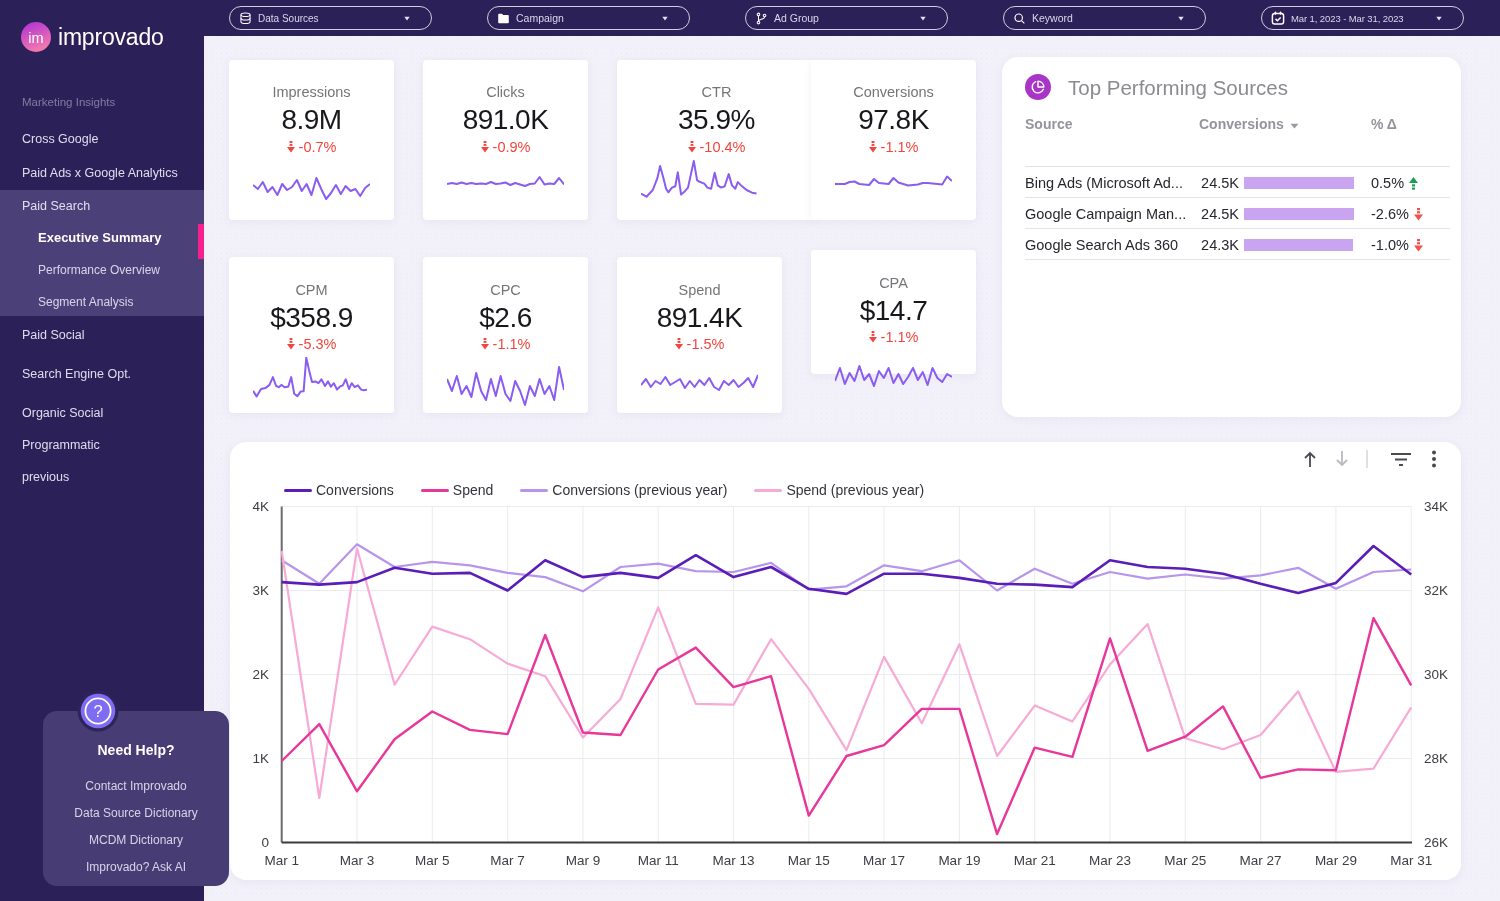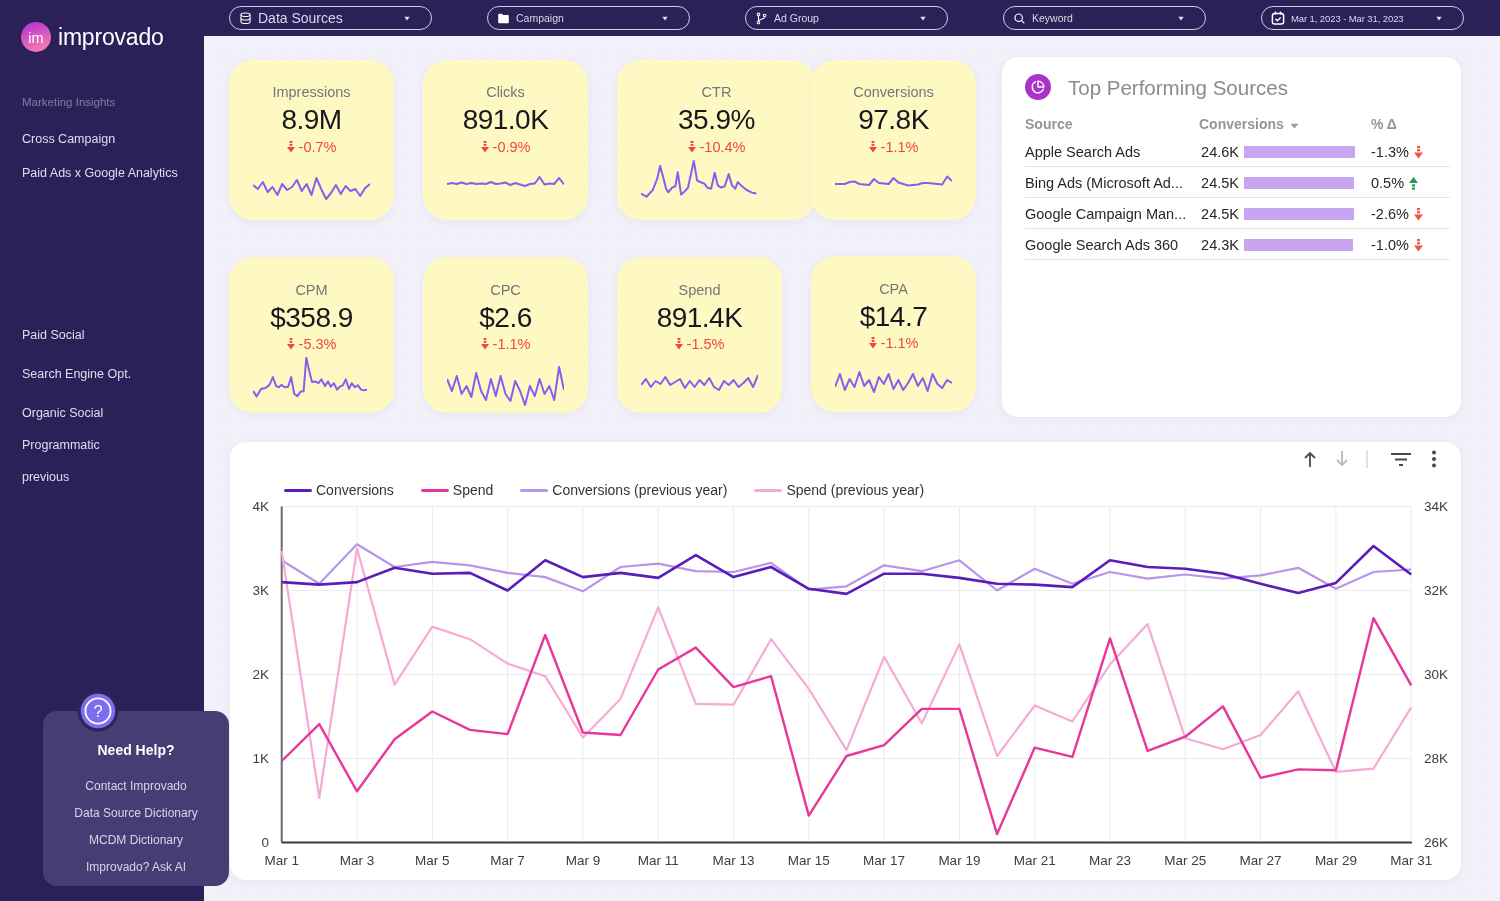--- a/index.html
+++ b/index.html
@@ -1,20 +1,20 @@
 <!DOCTYPE html>
 <html><head><meta charset="utf-8"><style>
 * { margin:0; padding:0; box-sizing:border-box; }
 body { width:1500px; height:901px; position:relative; overflow:hidden;
   font-family:"Liberation Sans",sans-serif; background:#2b2057; }
 .main { position:absolute; left:204px; top:36px; width:1296px; height:865px;
   background-color:#f2f1f9;
   background-image:radial-gradient(#ecebf5 0.85px, transparent 1px);
   background-size:5px 5px; }
-.card { position:absolute; background:#fef9c3; border-radius:24px;
+.card { position:absolute; background:#ffffff; border-radius:4px;
   box-shadow:0 2px 8px rgba(90,80,150,0.07); }
 .kt { position:absolute; width:100%; text-align:center; font-size:14.5px; color:#757579; }
 .kv { position:absolute; width:100%; text-align:center; font-size:28px; color:#17171c; letter-spacing:-0.5px; }
 .kd { position:absolute; width:100%; text-align:center; font-size:14.5px; color:#f2453d;
   display:flex; align-items:center; justify-content:center; }
 .ks { position:absolute; left:24px; }
 .pill { position:absolute; top:6px; height:24px; border:1px solid rgba(255,255,255,0.78);
   border-radius:12px; display:flex; align-items:center; padding:0 21px 0 9px; }
 .pic { display:flex; margin-right:6px; }
 .plab { color:#dbd7ea; flex:1; }
@@ -66,22 +66,29 @@
             <stop offset="0" stop-color="#ae2ed6"></stop>
             <stop offset="1" stop-color="#f278ae"></stop>
           </linearGradient>
         </defs>
         <circle cx="15" cy="15" r="15" fill="url(#lg)"></circle>
         <text x="15" y="20.5" text-anchor="middle" font-size="14.5" fill="#fff" font-family="Liberation Sans,sans-serif">im</text>
       </svg>
       <span class="logotext">improvado</span>
     </div>
 <div class="nsec">Marketing Insights</div>
-<div class="nitem" style="top:132px">Cross Campaign</div>
+<div class="nitem" style="top:132px">Cross Google</div>
 <div class="nitem" style="top:166px">Paid Ads x Google Analytics</div>
+<div class="nactive">
+  <div class="nitem" style="top:9px">Paid Search</div>
+  <div class="nsub nsel" style="top:40px">Executive Summary</div>
+  <div class="nsub" style="top:73px">Performance Overview</div>
+  <div class="nsub" style="top:105px">Segment Analysis</div>
+  <div class="pinkbar"></div>
+</div>
 <div class="nitem" style="top:328px">Paid Social</div>
 <div class="nitem" style="top:367px">Search Engine Opt.</div>
 <div class="nitem" style="top:406px">Organic Social</div>
 <div class="nitem" style="top:438px">Programmatic</div>
 <div class="nitem" style="top:470px">previous</div>
 <div class="help">
 <div class="helptitle">Need Help?</div>
 <div class="helplink" style="top:68px">Contact Improvado</div>
 <div class="helplink" style="top:95px">Data Source Dictionary</div>
 <div class="helplink" style="top:122px">MCDM Dictionary</div>
@@ -95,21 +102,21 @@
       </svg></div>
 </div>
 <div class="pill" style="left:229px;width:203px">
 <span class="pic">
       <svg width="13" height="13" viewBox="0 0 16 16" fill="none" stroke="#fff" stroke-width="1.3">
         <ellipse cx="8" cy="3.4" rx="5.6" ry="2.2"></ellipse>
         <path d="M2.4 3.4v4.3c0 1.2 2.5 2.2 5.6 2.2s5.6-1 5.6-2.2V3.4"></path>
         <path d="M2.4 7.7V12c0 1.2 2.5 2.2 5.6 2.2s5.6-1 5.6-2.2V7.7"></path>
       </svg>
     </span>
-    <span class="plab" style="font-size:14px">Data Sources</span>
+    <span class="plab" style="font-size:10px">Data Sources</span>
     <span class="pcar">
       <svg width="6" height="5" viewBox="0 0 6 5">
         <polygon points="0.3,0.7 5.7,0.7 3,4.6" fill="#e4e1f0"></polygon>
       </svg>
     </span>
   </div>
 <div class="pill" style="left:487px;width:203px">
 <span class="pic">
       <svg width="13" height="13" viewBox="0 0 16 16" fill="#fff">
         <path d="M1.5 3.2c0-.7.5-1.2 1.2-1.2h3.4l1.5 1.7h5.7c.7 0 1.2.5 1.2 1.2v7.6c0 .7-.5 1.2-1.2 1.2H2.7c-.7 0-1.2-.5-1.2-1.2z"></path>
@@ -259,21 +266,21 @@
         <g fill="#f2453d">
           <rect x="2.6" y="0" width="2.8" height="2"></rect>
           <rect x="2.6" y="2.9" width="2.8" height="2"></rect>
           <polygon points="0,5.9 8,5.9 4,11.6"></polygon>
         </g>
       </svg>-1.5%</div>
 <div class="ks" style="top:100px"><svg width="117" height="50" viewBox="0 0 117 50">
         <polyline fill="none" stroke="#8a5cf0" stroke-width="2" stroke-linejoin="round" points="0.0,28.0 4.9,22.0 9.8,30.0 14.6,24.0 19.5,27.0 24.4,20.0 29.2,28.0 34.1,25.0 39.0,22.0 43.9,31.0 48.8,24.0 53.6,30.0 58.5,23.0 63.4,28.0 68.2,21.0 73.1,30.0 78.0,33.0 82.9,24.0 87.8,28.0 92.6,23.0 97.5,30.0 102.4,26.0 107.2,21.0 112.1,30.0 117.0,18.0"></polyline>
       </svg></div>
 </div>
-<div class="card" style="left:811px;top:256px;width:165px;height:156px">
+<div class="card" style="left:811px;top:250px;width:165px;height:124px">
 <div class="kt" style="top:25px">CPA</div>
 <div class="kv" style="top:45px">$14.7</div>
 <div class="kd" style="top:79px"><svg width="8" height="12" viewBox="0 0 8 12" style="margin-right:4px">
         <g fill="#f2453d">
           <rect x="2.6" y="0" width="2.8" height="2"></rect>
           <rect x="2.6" y="2.9" width="2.8" height="2"></rect>
           <polygon points="0,5.9 8,5.9 4,11.6"></polygon>
         </g>
       </svg>-1.1%</div>
 <div class="ks" style="top:100px"><svg width="117" height="50" viewBox="0 0 117 50">
@@ -285,32 +292,20 @@
         <circle cx="13" cy="13" r="13" fill="#a935c8"></circle>
 <path d="M18.37 15.27A5.83 5.83 0 1 1 10.66 7.65" fill="none" stroke="#fff" stroke-width="1.4" stroke-linecap="round"></path>
 <path d="M18.83 13A5.83 5.83 0 0 0 13 7.17V13z" fill="none" stroke="#fff" stroke-width="1.4" stroke-linejoin="round"></path>
       </svg></div>
 <div class="ptitle">Top Performing Sources</div>
 <div class="th" style="left:23px">Source</div>
 <div class="th" style="left:197px">Conversions <svg width="9" height="6" viewBox="0 0 9 6" style="margin-left:2px">
         <polygon points="0.5,0.8 8.5,0.8 4.5,5.6" fill="#9b9aa2"></polygon>
       </svg></div>
 <div class="th" style="left:369px">% Δ</div>
-<div class="trow" style="top:80px">
-<div class="tname">Apple Search Ads</div>
-      <div class="tval">24.6K</div>
-      <div class="bar" style="width:111px"></div>
-<div class="tpct">-1.3%<svg width="9" height="13" viewBox="0 0 9 13" style="margin-left:5px">
-          <g fill="#f0524d">
-            <rect x="3" y="0" width="3" height="2.2"></rect>
-            <rect x="3" y="3.2" width="3" height="2.2"></rect>
-            <polygon points="0,6.5 9,6.5 4.5,12.5"></polygon>
-          </g>
-        </svg></div>
-    </div>
     <div class="trow" style="top:111px">
 <div class="tname">Bing Ads (Microsoft Ad...</div>
       <div class="tval">24.5K</div>
       <div class="bar" style="width:110px"></div>
 <div class="tpct">0.5%<svg width="9" height="13" viewBox="0 0 9 13" style="margin-left:5px">
           <g fill="#1f9d55">
             <polygon points="0,6 9,6 4.5,0"></polygon>
             <rect x="3" y="7.3" width="3" height="2.2"></rect>
             <rect x="3" y="10.5" width="3" height="2.2"></rect>
           </g>

